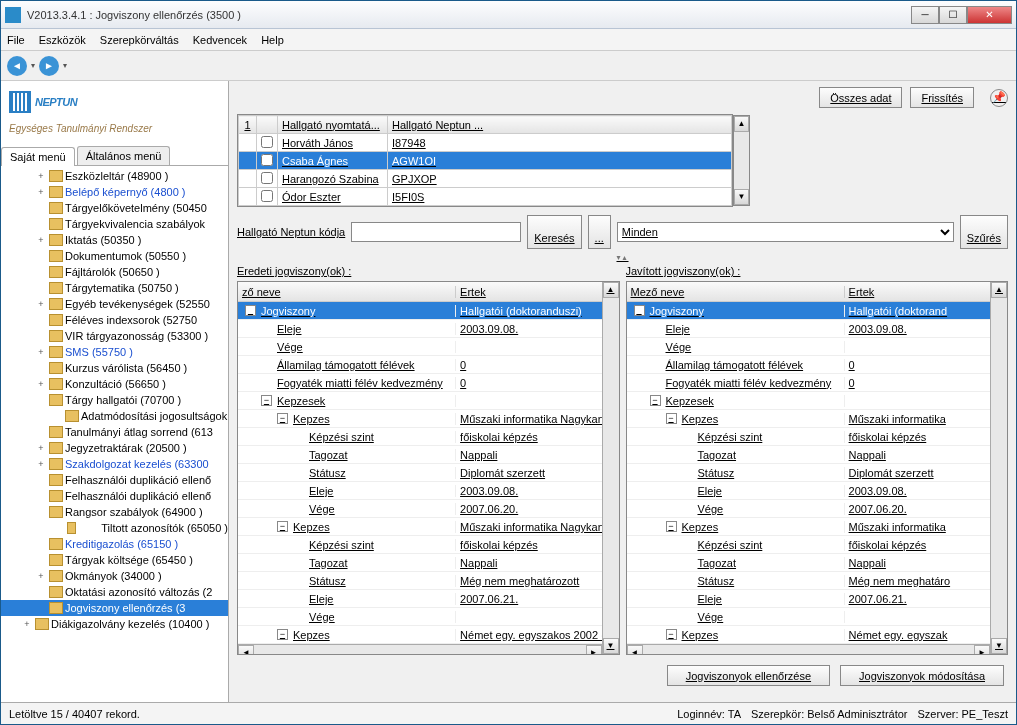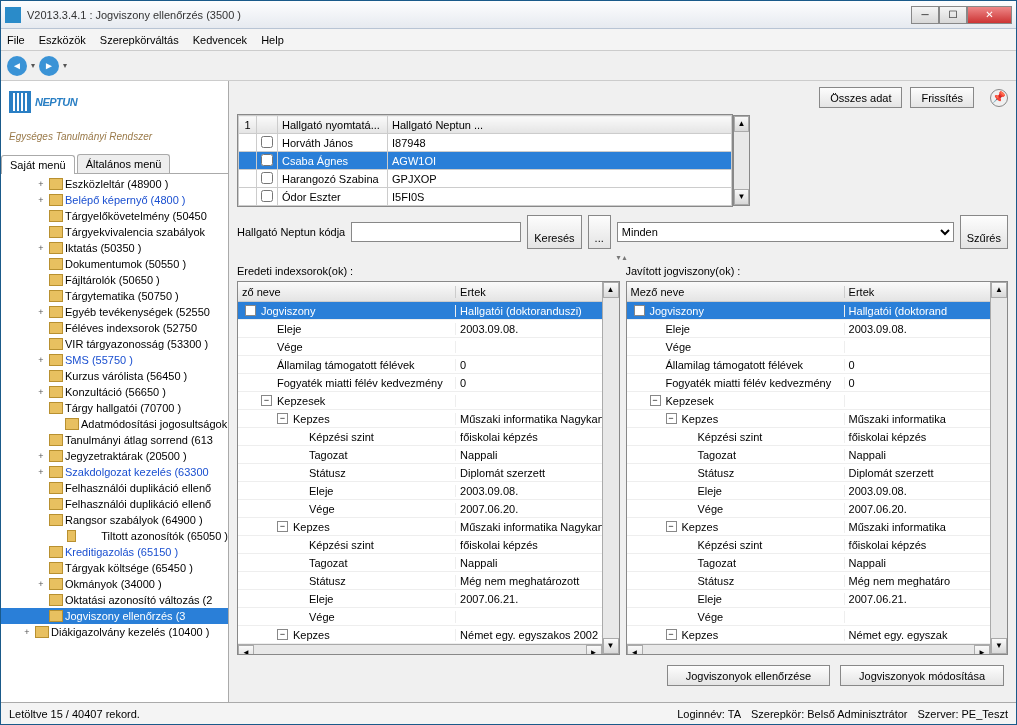--- a/index.html
+++ b/index.html
@@ -21,37 +21,37 @@
 .nav-back { background: #3a93d6; }
 .nav-fwd { background: #3a93d6; }
 .nav-drop { font-size: 8px; color: #555; }
 
 .body-area { flex: 1; display: flex; overflow: hidden; }
 
 .sidebar { width: 228px; border-right: 1px solid #aaa; display: flex; flex-direction: column; background: #fff; }
 .logo-area { padding: 10px 8px 6px; }
 .logo-neptun { font-size: 24px; font-weight: bold; color: #2a7fc4; font-style: italic; letter-spacing: -0.5px; display: flex; align-items: center; }
 .logo-square { width: 22px; height: 22px; border: 2px solid #2a7fc4; margin-right: 4px; display: inline-block; background: repeating-linear-gradient(90deg,#2a7fc4 0 2px, transparent 2px 4px); }
-.logo-sub { font-size: 10px; color: #9a7a4a; font-style: italic; margin-top: 18px; }
+.logo-sub { font-size: 10px; color: #9a7a4a; font-style: italic; margin-top: 10px; }
 
 .tabs { display: flex; border-bottom: 1px solid #aaa; margin-top: 6px; }
 .tab { padding: 3px 8px; border: 1px solid #aaa; border-bottom: none; background: #eee; margin-right: 2px; border-radius: 3px 3px 0 0; }
 .tab.active { background: #fff; position: relative; top: 1px; }
 
 .tree { flex: 1; overflow: auto; padding: 2px 0; background: #fff; }
 .tree-row { display: flex; align-items: center; height: 16px; padding-left: 6px; white-space: nowrap; cursor: default; }
 .tree-row .exp { width: 12px; font-size: 9px; text-align: center; color: #555; }
 .tree-row .ic { width: 14px; height: 12px; margin: 0 2px; background: #e8c060; border: 1px solid #b89030; }
 .tree-row .lbl { }
 .tree-row.blue .lbl { color: #1a4fd0; }
 .tree-row.sel { background: #2a7fd8; color: #fff; }
 .tree-row.sel .lbl { color: #fff; }
 .tree-row.l2 { padding-left: 32px; }
 
-.main { flex: 1; padding: 6px 8px; display: flex; flex-direction: column; background: #f0f0f0; overflow: hidden; }
+.main { flex: 1; padding: 6px 8px; display: flex; flex-direction: column; background: #f0f0f0; overflow: hidden; text-decoration: underline; }
 
 .top-row1 { display: flex; justify-content: flex-end; gap: 8px; margin-bottom: 6px; align-items:center; }
 .btn { border: 1px solid #888; background: linear-gradient(#fdfdfd,#e4e4e4); padding: 2px 10px; height: 21px; cursor: default; }
 .pin { width:18px; height:18px; border:1px solid #888; border-radius:9px; display:flex; align-items:center; justify-content:center; margin-left:8px; }
 
 .top-grid-wrap { border: 1px solid #888; background: #fff; position: relative; width: 496px; }
 .top-grid { width: 100%; border-collapse: collapse; }
 .top-grid th, .top-grid td { border: 1px solid #ccc; padding: 1px 4px; height: 18px; text-align: left; }
 .top-grid th { background: linear-gradient(#fafafa,#e4e4e4); font-weight: normal; }
 .top-grid tr.selrow td { background: #2a7fd8; color: #fff; }
@@ -350,21 +350,21 @@
           <option>Minden</option>
         </select>
         <button class="small-btn">Szűrés</button>
       </div>
 
       <div class="splitter-handle">▾▴</div>
 
       <div class="two-panes">
 
         <div class="pane">
-          <div class="pane-title">Eredeti indexsorok(ok) :</div>
+          <div class="pane-title">Eredeti jogviszony(ok) :</div>
           <div class="pane-grid-wrap">
             <div class="pane-grid">
               <div class="grid-head">
                 <div class="col-name">ző neve</div>
                 <div class="col-val">Ertek</div>
               </div>
               <div id="left-rows">
                   <div class="g-row selhdr">
                     <div class="n">
                       <span class="tree-pad" style="width: 4px;"></span>

